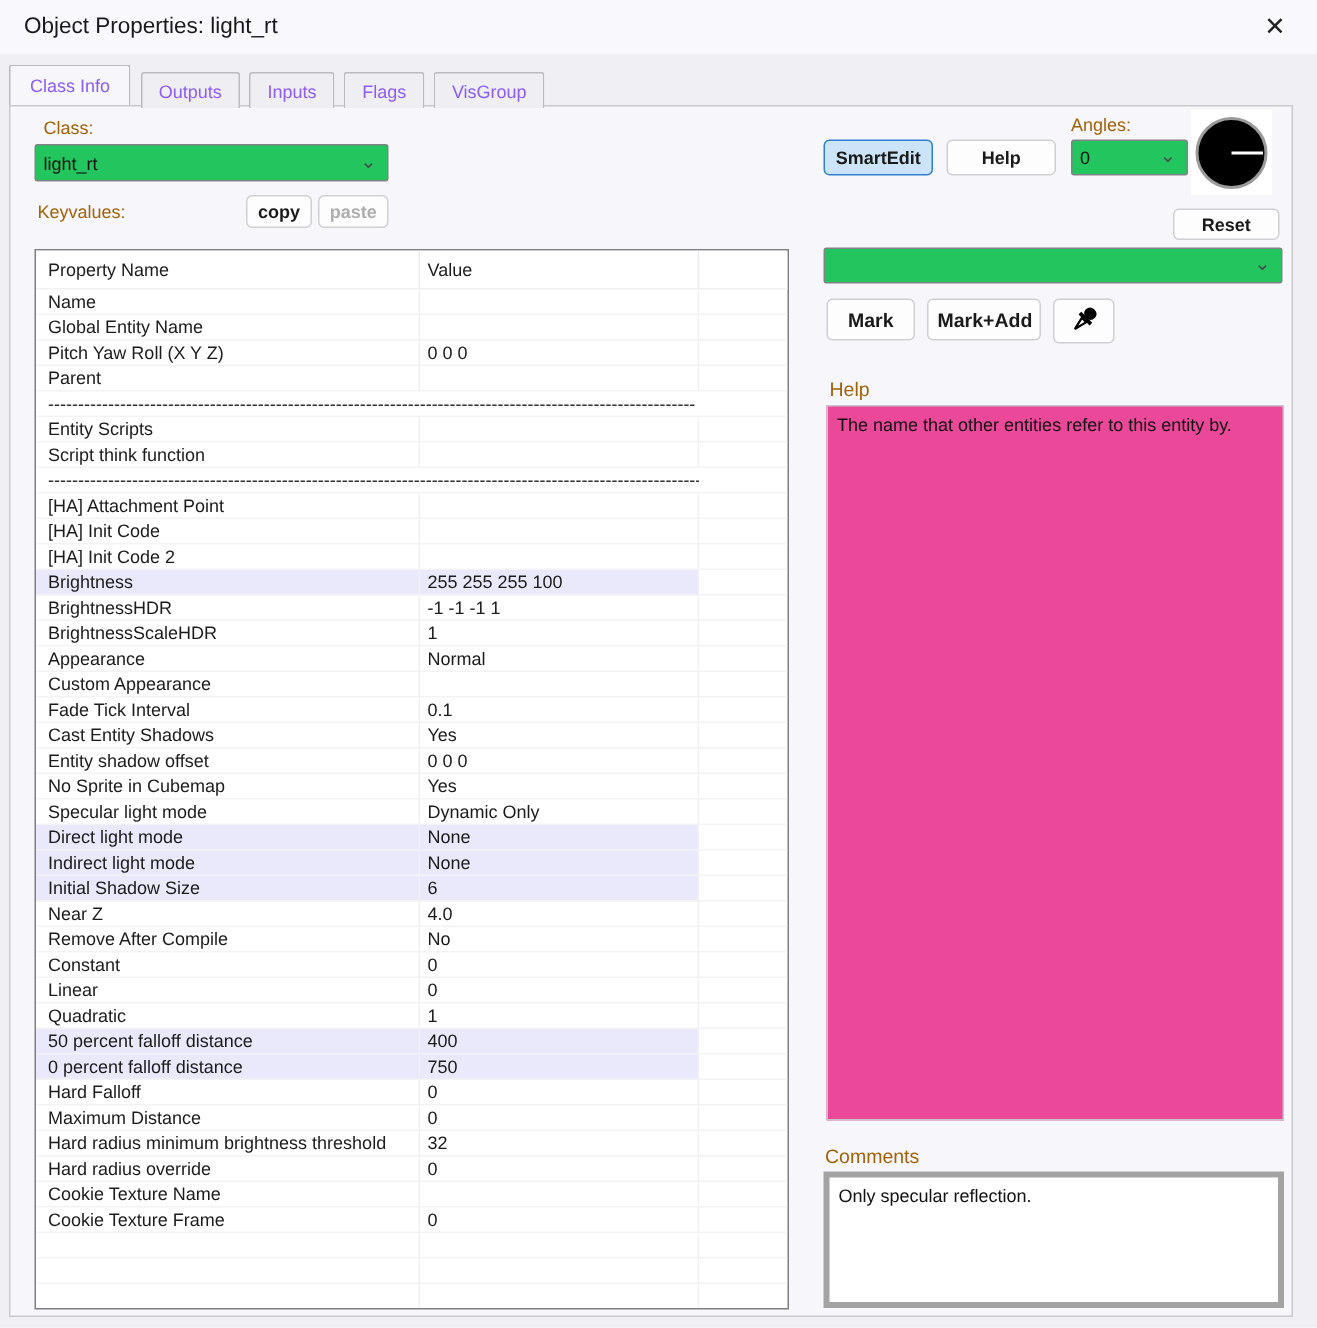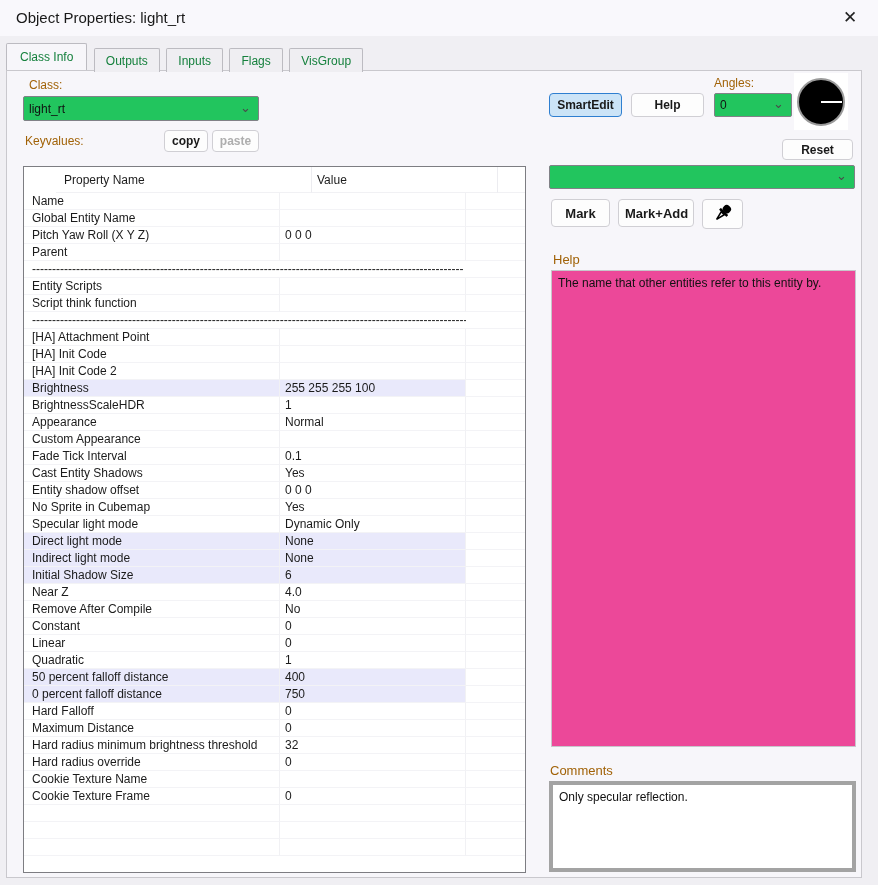--- a/index.html
+++ b/index.html
@@ -10,21 +10,21 @@
     color:#1b1b1b;
     -webkit-font-smoothing:antialiased;
   }
   
   .titlebar{position:absolute;left:0;top:0;width:100%;height:36px;background:#f9f8fc;text-decoration:underline;}
   .title{position:absolute;left:16px;top:0;line-height:36px;font-size:15px;color:#191919;}
   .close-btn{position:absolute;right:6px;top:0;width:44px;height:36px;border:none;background:transparent;
     font-size:17px;color:#222;cursor:pointer;line-height:36px;text-align:center;padding:0;}
   
   .tabstrip{position:absolute;left:6px;top:43px;height:28px;z-index:3;}
-  .tab{display:inline-block;vertical-align:bottom;font-size:12px;color:#15803d;background:#efeef2;
+  .tab{display:inline-block;vertical-align:bottom;font-size:12px;color:#8b5cf6;background:#efeef2;
     border:1px solid #bcbbc1;border-bottom:none;border-radius:2px 2px 0 0;
     padding:5px 11px 4px 11px;margin-right:2px;position:relative;top:2px;cursor:pointer;}
   .tab.active{background:#f7f6fa;padding:6px 13px 6px 13px;top:0;z-index:4;}
   
   .panel{position:absolute;left:6px;top:70px;width:854px;height:806px;background:#f7f6fa;
     border:1px solid #c9c8cd;z-index:2;}
   .lbl{position:absolute;font-size:12px;color:#a16207;}
   
   .combo{position:absolute;background:#22c55e;border:1px solid #818187;border-radius:2px;
     font-size:12px;color:#111;display:flex;align-items:center;padding-left:5px;box-sizing:border-box;cursor:pointer;}
@@ -36,21 +36,21 @@
   .btn.toggled{background:#cce4f7;border:1px solid #2f7fd0;border-radius:4px;}
   
   .circlebox{position:absolute;background:#ffffff;display:flex;align-items:center;justify-content:center;cursor:pointer;}
   .circle{width:48px;height:48px;border-radius:50%;background:#000;border:2px solid #9b9b9b;position:relative;box-sizing:border-box;}
   .circle .dir{position:absolute;left:50%;top:50%;width:21px;height:2px;background:#fff;transform:translateY(-50%);}
   
   .tbl{position:absolute;left:16px;top:95px;width:503px;height:707px;background:#fff;
     border:1px solid #7d7d82;box-sizing:border-box;overflow:hidden;}
   .thead{display:flex;height:26px;line-height:26px;font-size:12px;color:#1c1c1c;background:#fff;}
   .thead .hc{box-sizing:border-box;border-right:1px solid #ececf0;border-bottom:1px solid #f1f1f4;}
-  .hc.c1{width:256px;padding-left:8px;margin-left:32px;}
+  .hc.c1{width:256px;padding-left:8px;}
   .hc.c2{width:186px;padding-left:5px;}
   .hc.c3{flex:1;border-right:none;}
   .trow{display:flex;height:17px;line-height:16px;font-size:12px;cursor:default;}
   .trow .cn{width:256px;box-sizing:border-box;padding-left:8px;overflow:hidden;white-space:nowrap;
     border-right:1px solid #f1f1f4;border-bottom:1px solid #f3f3f6;}
   .trow .cv{width:186px;box-sizing:border-box;padding-left:5px;overflow:hidden;white-space:nowrap;
     border-right:1px solid #f1f1f4;border-bottom:1px solid #f3f3f6;}
   .trow .cx{flex:1;border-bottom:1px solid #f3f3f6;}
   .trow.hl .cn,.trow.hl .cv{background:#e9e9fb;}
   .trow .sep{width:442px;box-sizing:border-box;padding-left:8px;overflow:hidden;white-space:nowrap;
@@ -148,20 +148,25 @@
           <div class="cx"></div>
         </div>
         <div class="trow">
           <div class="cn">[HA] Init Code 2</div>
           <div class="cv"></div>
           <div class="cx"></div>
         </div>
         <div class="trow hl">
           <div class="cn">Brightness</div>
           <div class="cv">255 255 255 100</div>
+          <div class="cx"></div>
+        </div>
+        <div class="trow">
+          <div class="cn">BrightnessHDR</div>
+          <div class="cv">-1 -1 -1 1</div>
           <div class="cx"></div>
         </div>
         <div class="trow">
           <div class="cn">BrightnessScaleHDR</div>
           <div class="cv">1</div>
           <div class="cx"></div>
         </div>
         <div class="trow">
           <div class="cn">Appearance</div>
           <div class="cv">Normal</div>

